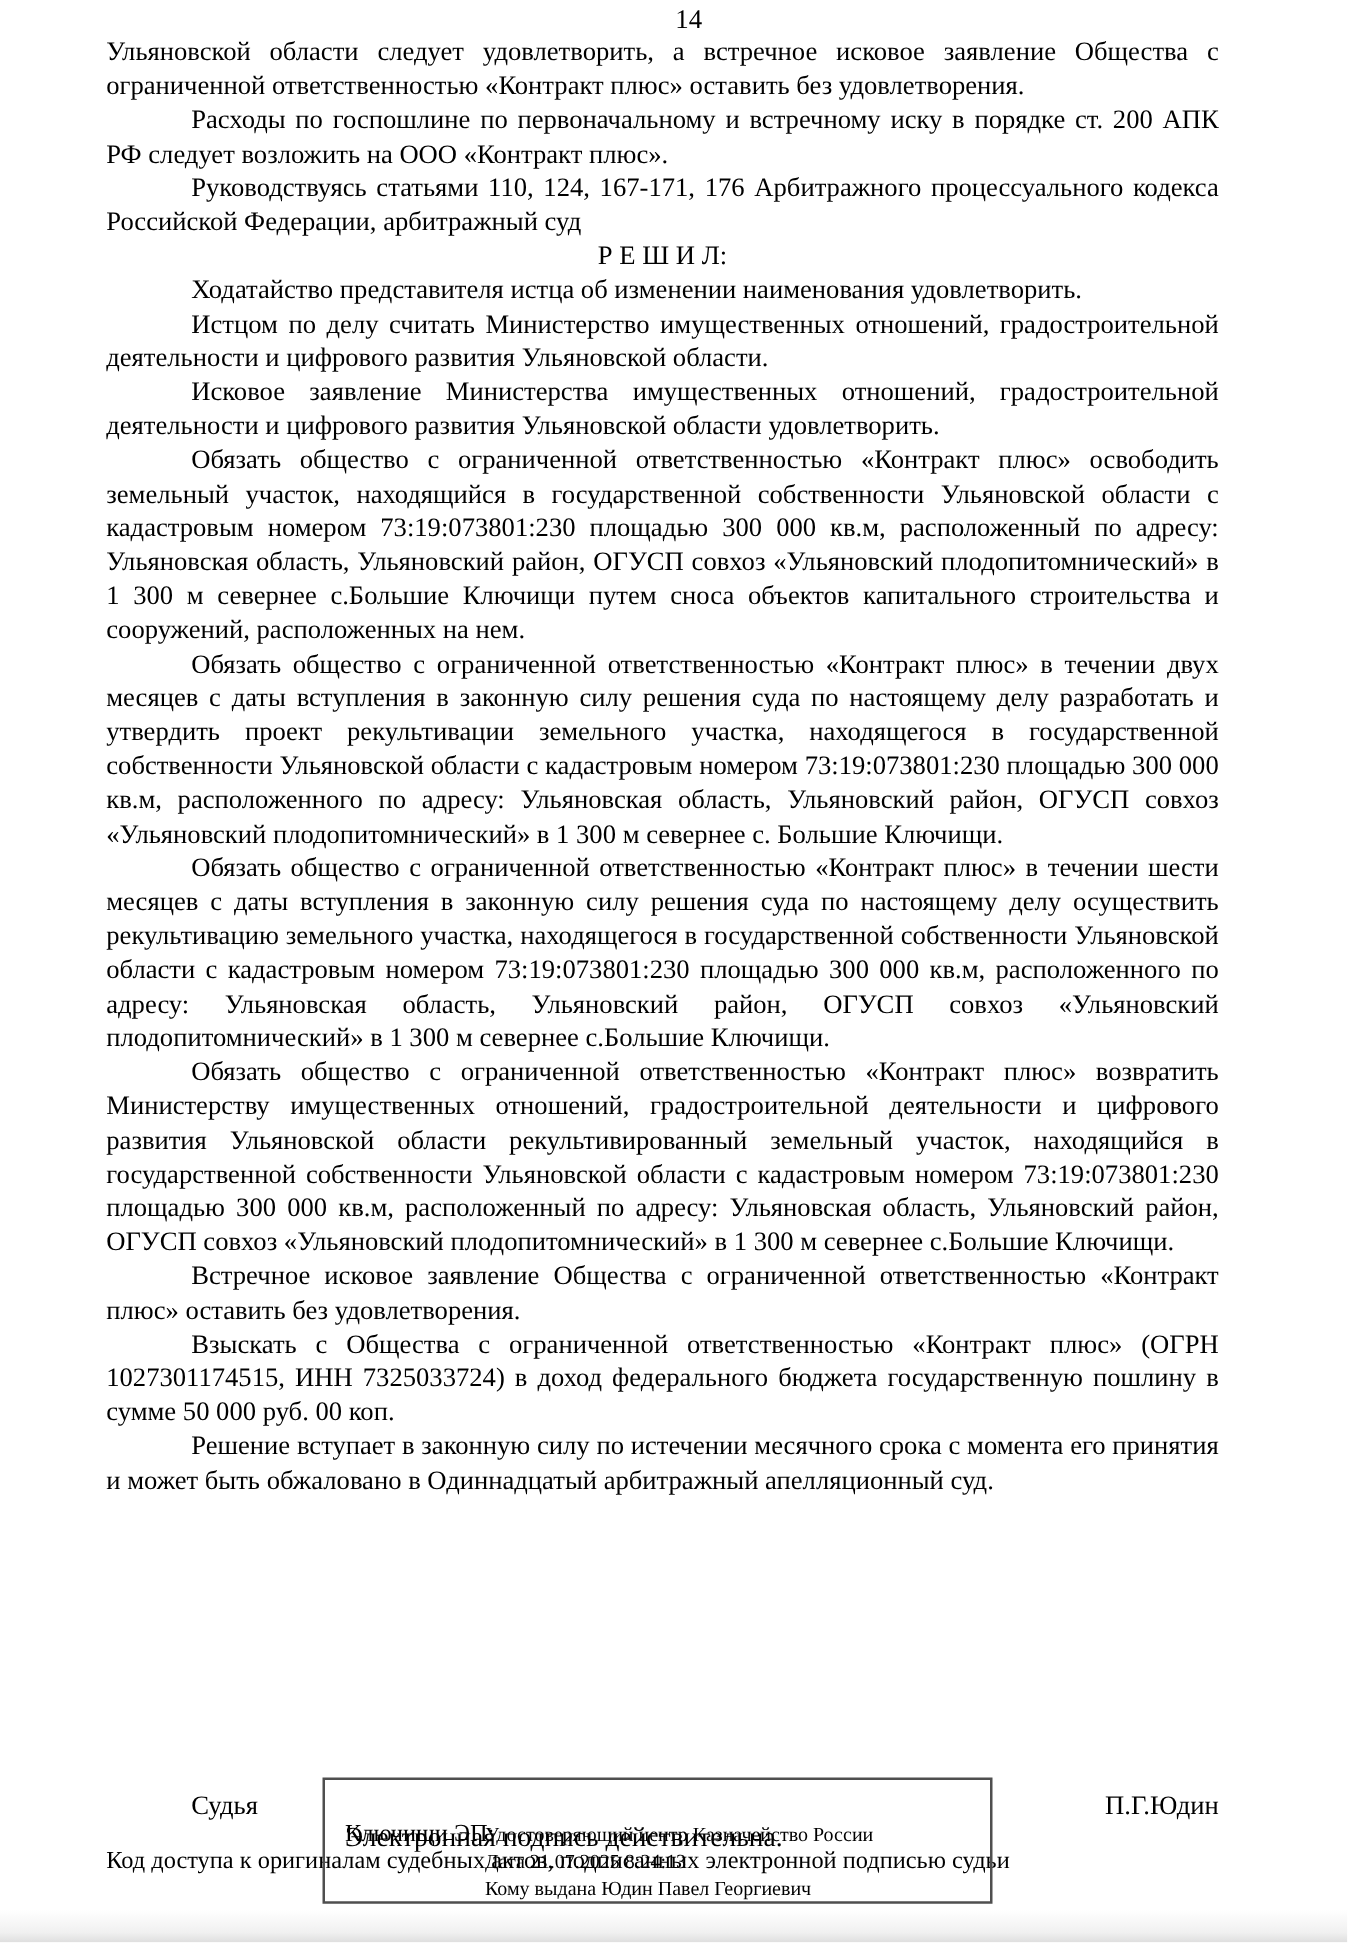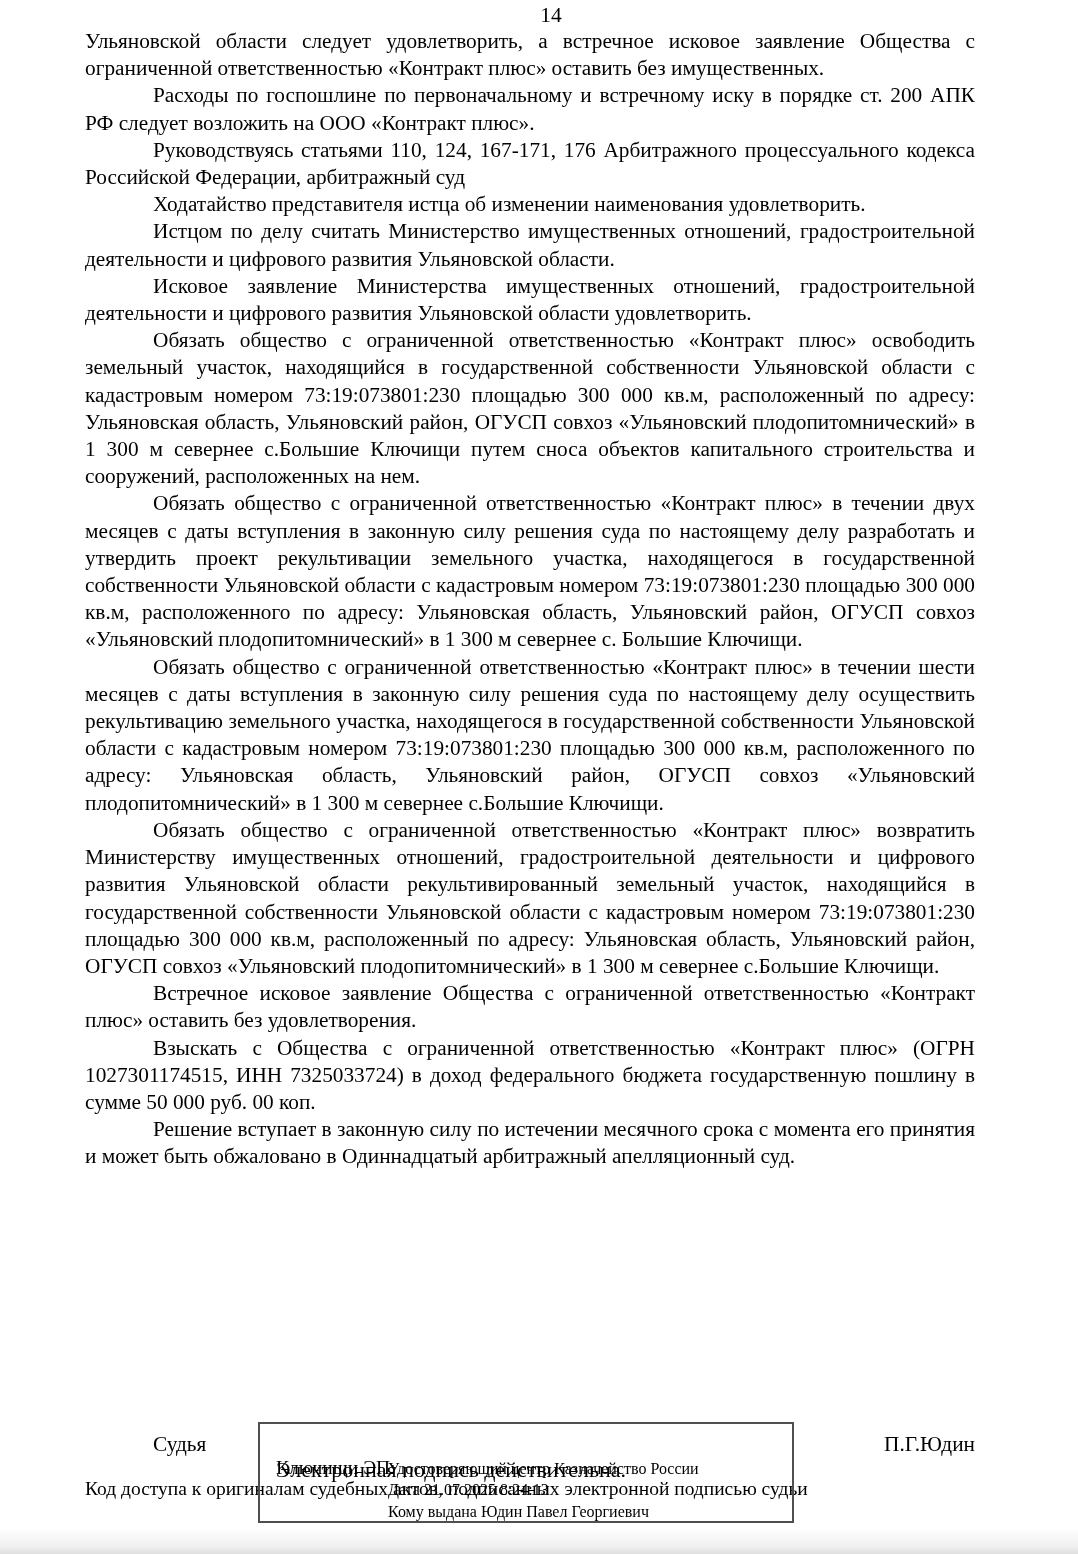--- a/index.html
+++ b/index.html
@@ -80,23 +80,24 @@
   }
 </style>
 </head>
 <body>
 
 <div class="page">
 
   <div class="page-number">14</div>
 
   <div class="body-text">
-      <p>Ульяновской области следует удовлетворить, а встречное исковое заявление Общества с ограниченной ответственностью «Контракт плюс» оставить без имущественных.</p>
+      <p>Ульяновской области следует удовлетворить, а встречное исковое заявление Общества с ограниченной ответственностью «Контракт плюс» оставить без удовлетворения.</p>
       <p class="indent">Расходы по госпошлине по первоначальному и встречному иску в порядке ст. 200 АПК РФ следует возложить на ООО «Контракт плюс».</p>
       <p class="indent">Руководствуясь статьями 110, 124, 167-171, 176 Арбитражного процессуального кодекса Российской Федерации, арбитражный суд</p>
+      <p class="center">Р Е Ш И Л:</p>
       <p class="indent">Ходатайство представителя истца об изменении наименования удовлетворить.</p>
       <p class="indent">Истцом по делу считать Министерство имущественных отношений, градостроительной деятельности и цифрового развития Ульяновской области.</p>
       <p class="indent">Исковое заявление Министерства имущественных отношений, градостроительной деятельности и цифрового развития Ульяновской области удовлетворить.</p>
       <p class="indent">Обязать общество с ограниченной ответственностью «Контракт плюс» освободить земельный участок, находящийся в государственной собственности Ульяновской области с кадастровым номером 73:19:073801:230 площадью 300 000 кв.м, расположенный по адресу: Ульяновская область, Ульяновский район, ОГУСП совхоз «Ульяновский плодопитомнический» в 1 300 м севернее с.Большие Ключищи путем сноса объектов капитального строительства и сооружений, расположенных на нем.</p>
       <p class="indent">Обязать общество с ограниченной ответственностью «Контракт плюс» в течении двух месяцев с даты вступления в законную силу решения суда по настоящему делу разработать и утвердить проект рекультивации земельного участка, находящегося в государственной собственности Ульяновской области с кадастровым номером 73:19:073801:230 площадью 300 000 кв.м, расположенного по адресу: Ульяновская область, Ульяновский район, ОГУСП совхоз «Ульяновский плодопитомнический» в 1 300 м севернее с. Большие Ключищи.</p>
       <p class="indent">Обязать общество с ограниченной ответственностью «Контракт плюс» в течении шести месяцев с даты вступления в законную силу решения суда по настоящему делу осуществить рекультивацию земельного участка, находящегося в государственной собственности Ульяновской области с кадастровым номером 73:19:073801:230 площадью 300 000 кв.м, расположенного по адресу: Ульяновская область, Ульяновский район, ОГУСП совхоз «Ульяновский плодопитомнический» в 1 300 м севернее с.Большие Ключищи.</p>
       <p class="indent">Обязать общество с ограниченной ответственностью «Контракт плюс» возвратить Министерству имущественных отношений, градостроительной деятельности и цифрового развития Ульяновской области рекультивированный земельный участок, находящийся в государственной собственности Ульяновской области с кадастровым номером 73:19:073801:230 площадью 300 000 кв.м, расположенный по адресу: Ульяновская область, Ульяновский район, ОГУСП совхоз «Ульяновский плодопитомнический» в 1 300 м севернее с.Большие Ключищи.</p>
       <p class="indent">Встречное исковое заявление Общества с ограниченной ответственностью «Контракт плюс» оставить без удовлетворения.</p>
       <p class="indent">Взыскать с Общества с ограниченной ответственностью «Контракт плюс» (ОГРН 1027301174515, ИНН 7325033724) в доход федерального бюджета государственную пошлину в сумме 50 000 руб. 00 коп.</p>
       <p class="indent">Решение вступает в законную силу по истечении месячного срока с момента его принятия и может быть обжаловано в Одиннадцатый арбитражный апелляционный суд.</p>

